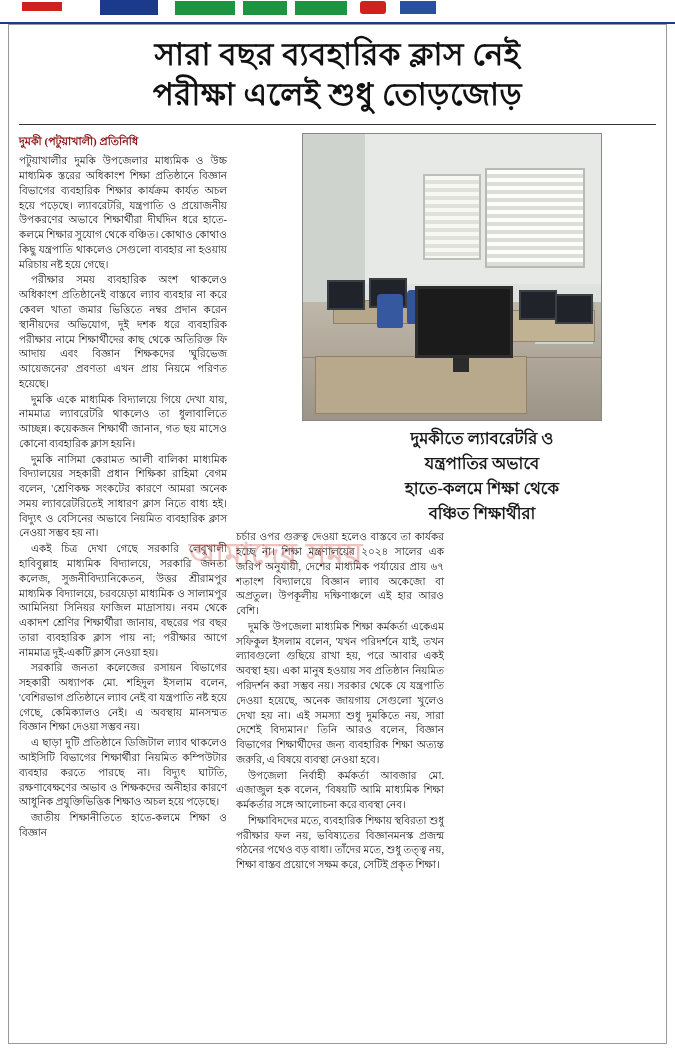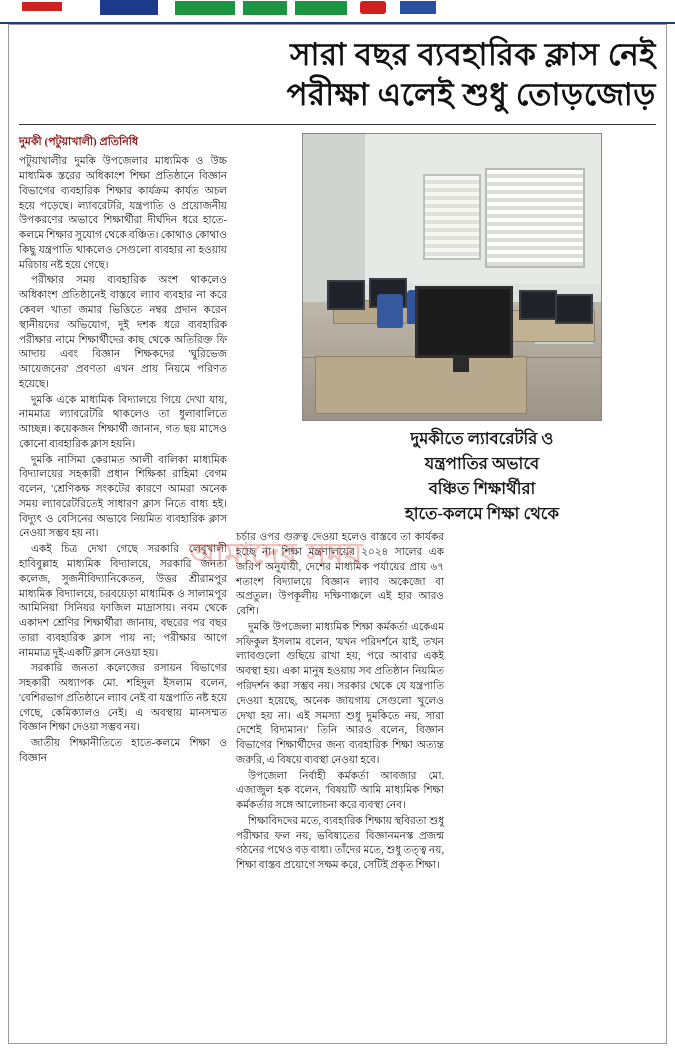--- a/index.html
+++ b/index.html
@@ -40,21 +40,21 @@
   .frame {
     position: absolute;
     left: 8px; right: 8px; top: 24px; bottom: 6px;
     border: 1px solid #9a9a9a;
     box-sizing: border-box;
     padding: 8px 10px 6px 10px;
   }
 
   
   .headline {
-    text-align: right;
+    text-align: center;
     color: #111;
     line-height: 1.28;
     padding: 2px 0 6px 0;
     font-family: Liberation Serif, serif;
   }
   .headline .l1, .headline .l2 {
     font-size: 31px;
     font-weight: bold;
     letter-spacing: 0.5px;
     white-space: nowrap;
@@ -183,20 +183,21 @@
 
     <div class="cols">
       <div class="col">
         <div class="byline">দুমকী (পটুয়াখালী) প্রতিনিধি</div>
         <p class="body noind">পটুয়াখালীর দুমকি উপজেলার মাধ্যমিক ও উচ্চ মাধ্যমিক স্তরের অধিকাংশ শিক্ষা প্রতিষ্ঠানে বিজ্ঞান বিভাগের ব্যবহারিক শিক্ষার কার্যক্রম কার্যত অচল হয়ে পড়েছে। ল্যাবরেটরি, যন্ত্রপাতি ও প্রয়োজনীয় উপকরণের অভাবে শিক্ষার্থীরা দীর্ঘদিন ধরে হাতে-কলমে শিক্ষার সুযোগ থেকে বঞ্চিত। কোথাও কোথাও কিছু যন্ত্রপাতি থাকলেও সেগুলো ব্যবহার না হওয়ায় মরিচায় নষ্ট হয়ে গেছে।</p>
         <p class="body">পরীক্ষার সময় ব্যবহারিক অংশ থাকলেও অধিকাংশ প্রতিষ্ঠানেই বাস্তবে ল্যাব ব্যবহার না করে কেবল খাতা জমার ভিত্তিতে নম্বর প্রদান করেন স্থানীয়দের অভিযোগ, দুই দশক ধরে ব্যবহারিক পরীক্ষার নামে শিক্ষার্থীদের কাছ থেকে অতিরিক্ত ফি আদায় এবং বিজ্ঞান শিক্ষকদের 'ঘুরিভেজ আয়েজনের' প্রবণতা এখন প্রায় নিয়মে পরিণত হয়েছে।</p>
         <p class="body">দুমকি একে মাধ্যমিক বিদ্যালয়ে গিয়ে দেখা যায়, নামমাত্র ল্যাবরেটরি থাকলেও তা ধুলাবালিতে আচ্ছন্ন। কয়েকজন শিক্ষার্থী জানান, গত ছয় মাসেও কোনো ব্যবহারিক ক্লাস হয়নি।</p>
         <p class="body">দুমকি নাসিমা কেরামত আলী বালিকা মাধ্যমিক বিদ্যালয়ের সহকারী প্রধান শিক্ষিকা রাহিমা বেগম বলেন, 'শ্রেণিকক্ষ সংকটের কারণে আমরা অনেক সময় ল্যাবরেটরিতেই সাধারণ ক্লাস নিতে বাধ্য হই। বিদ্যুৎ ও বেসিনের অভাবে নিয়মিত ব্যবহারিক ক্লাস নেওয়া সম্ভব হয় না।</p>
         <p class="body">একই চিত্র দেখা গেছে সরকারি লেবুখালী হাবিবুল্লাহ মাধ্যমিক বিদ্যালয়ে, সরকারি জনতা কলেজ, সুজনীবিদ্যানিকেতন, উত্তর শ্রীরামপুর মাধ্যমিক বিদ্যালয়ে, চরবয়েড়া মাধ্যমিক ও সালামপুর আমিনিয়া সিনিয়র ফাজিল মাদ্রাসায়। নবম থেকে একাদশ শ্রেণির শিক্ষার্থীরা জানায়, বছরের পর বছর তারা ব্যবহারিক ক্লাস পায় না; পরীক্ষার আগে নামমাত্র দুই-একটি ক্লাস নেওয়া হয়।</p>
         <p class="body">সরকারি জনতা কলেজের রসায়ন বিভাগের সহকারী অধ্যাপক মো. শহিদুল ইসলাম বলেন, 'বেশিরভাগ প্রতিষ্ঠানে ল্যাব নেই বা যন্ত্রপাতি নষ্ট হয়ে গেছে, কেমিক্যালও নেই। এ অবস্থায় মানসম্মত বিজ্ঞান শিক্ষা দেওয়া সম্ভব নয়।</p>
+        <p class="body">এ ছাড়া দুটি প্রতিষ্ঠানে ডিজিটাল ল্যাব থাকলেও আইসিটি বিভাগের শিক্ষার্থীরা নিয়মিত কম্পিউটার ব্যবহার করতে পারছে না। বিদ্যুৎ ঘাটতি, রক্ষণাবেক্ষণের অভাব ও শিক্ষকদের অনীহার কারণে আধুনিক প্রযুক্তিভিত্তিক শিক্ষাও অচল হয়ে পড়েছে।</p>
         <p class="body">জাতীয় শিক্ষানীতিতে হাতে-কলমে শিক্ষা ও বিজ্ঞান</p>
       </div>
 
       <div class="col-wide">
         <div class="photo-wrap">
           <div class="photo">
             <div class="p-ceil"></div>
             <div class="p-ceil-line"></div>
             <div class="p-wall"></div>
             <div class="p-wall2"></div>
@@ -215,22 +216,22 @@
             <div class="p-chair c3"></div>
             <div class="p-chair c1"></div>
             <div class="p-chair c2"></div>
             <div class="p-desk1"></div>
             <div class="p-mon-big-stand"></div>
             <div class="p-mon-big"></div>
           </div>
           <div class="caption">
             <div>দুমকীতে ল্যাবরেটরি ও</div>
             <div>যন্ত্রপাতির অভাবে</div>
+            <div>হাতে-কলমে শিক্ষা থেকে</div>
             <div>বঞ্চিত শিক্ষার্থীরা</div>
-            <div>হাতে-কলমে শিক্ষা থেকে</div>
           </div>
         </div>
 
         <div style="clear:both"></div>
 
         <div style="display:flex; gap:12px;">
           <div class="col">
             <p class="body noind">চর্চার ওপর গুরুত্ব দেওয়া হলেও বাস্তবে তা কার্যকর হচ্ছে না। শিক্ষা মন্ত্রণালয়ের ২০২৪ সালের এক জরিপ অনুযায়ী, দেশের মাধ্যমিক পর্যায়ের প্রায় ৬৭ শতাংশ বিদ্যালয়ে বিজ্ঞান ল্যাব অকেজো বা অপ্রতুল। উপকূলীয় দক্ষিণাঞ্চলে এই হার আরও বেশি।</p>
             <p class="body">দুমকি উপজেলা মাধ্যমিক শিক্ষা কর্মকর্তা একেএম সফিকুল ইসলাম বলেন, 'যখন পরিদর্শনে যাই, তখন ল্যাবগুলো গুছিয়ে রাখা হয়, পরে আবার একই অবস্থা হয়। একা মানুষ হওয়ায় সব প্রতিষ্ঠান নিয়মিত পরিদর্শন করা সম্ভব নয়। সরকার থেকে যে যন্ত্রপাতি দেওয়া হয়েছে, অনেক জায়গায় সেগুলো খুলেও দেখা হয় না। এই সমস্যা শুধু দুমকিতে নয়, সারা দেশেই বিদ্যমান।' তিনি আরও বলেন, বিজ্ঞান বিভাগের শিক্ষার্থীদের জন্য ব্যবহারিক শিক্ষা অত্যন্ত জরুরি, এ বিষয়ে ব্যবস্থা নেওয়া হবে।</p>
             <p class="body">উপজেলা নির্বাহী কর্মকর্তা আবজার মো. এজাজুল হক বলেন, 'বিষয়টি আমি মাধ্যমিক শিক্ষা কর্মকর্তার সঙ্গে আলোচনা করে ব্যবস্থা নেব।</p>

